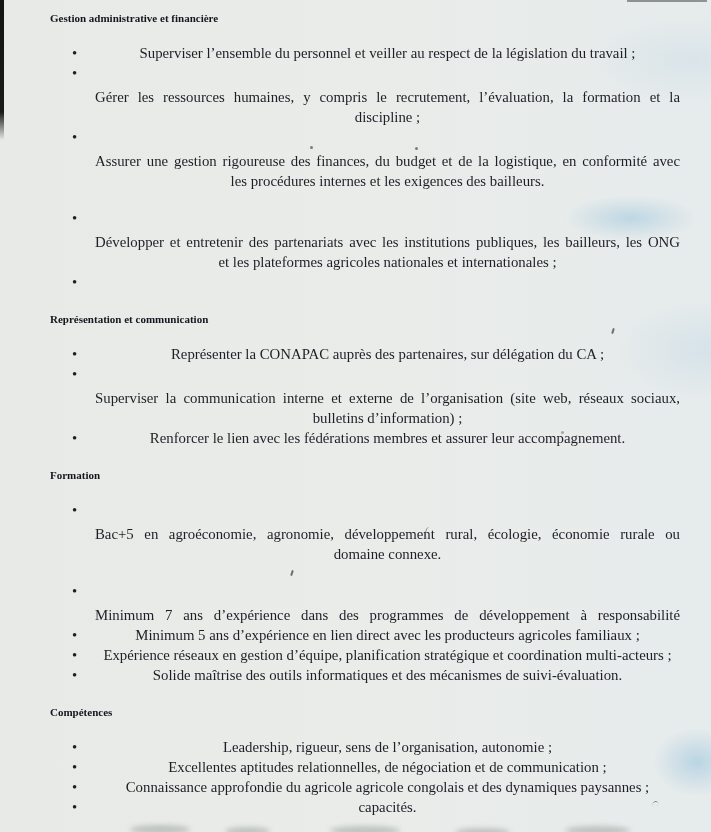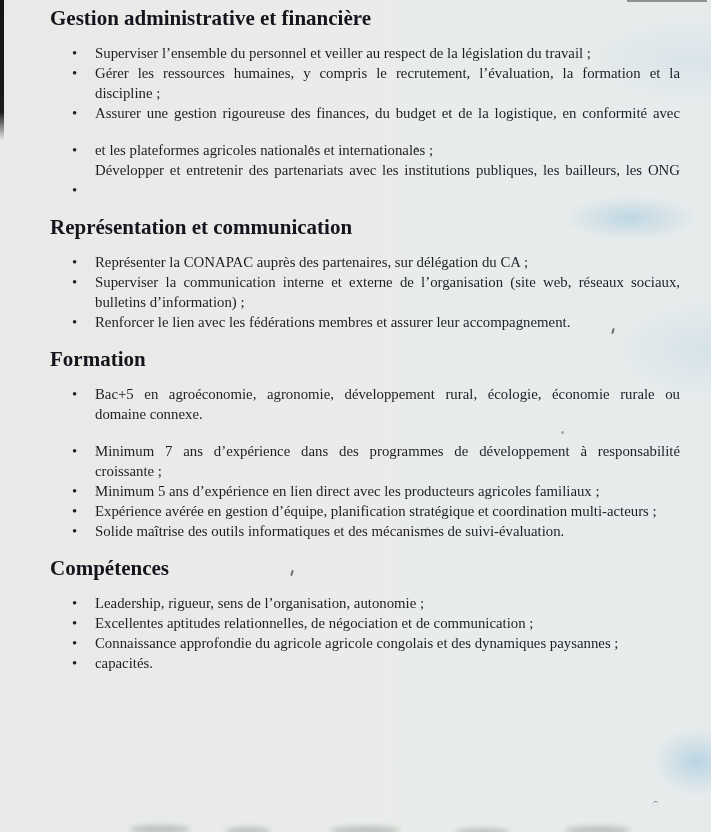--- a/index.html
+++ b/index.html
@@ -23,21 +23,21 @@
   }
   main {
     position: relative;
     padding: 8px 31px 0 50px;
     box-sizing: border-box;
     width: 711px;
   }
   .sec { margin: 0 0 17px 0; }
   h3 {
     margin: 0;
-    font-size: 21px;
+    font-size: 11px;
     line-height: 20px;
     font-weight: bold;
     color: #15151d;
   }
   ul.bullets {
     list-style: none;
     margin: 15px 0 0 0;
     padding: 0;
   }
   li.bullet {
@@ -46,24 +46,25 @@
     font-size: 14.8px;
     line-height: 20px;
   }
   .marker {
     width: 23px;
     flex: 0 0 23px;
     font-size: 14.8px;
     line-height: 20px;
   }
   .text { flex: 1 1 auto; min-width: 0; }
-  .line { white-space: nowrap; }
+  .line { white-space: nowrap; text-align: center; }
   .line.j {
     text-align: justify;
     text-align-last: justify;
+    margin-top: 24px;
   }
   
   .edge-strip {
     position: absolute;
     left: 0; top: 0;
     width: 4px; height: 140px;
     background: linear-gradient(180deg, #141414 0%, #1a1a1a 80%, rgba(26,26,26,0) 100%);
   }
   .top-strip {
     position: absolute;
@@ -128,31 +129,32 @@
           <span class="marker">•</span>
           <div class="text">
             <div class="line j">Gérer les ressources humaines, y compris le recrutement, l’évaluation, la formation et la</div>
             <div class="line">discipline ;</div>
           </div>
         </li>
         <li class="bullet">
           <span class="marker">•</span>
           <div class="text">
             <div class="line j">Assurer une gestion rigoureuse des finances, du budget et de la logistique, en conformité avec</div>
-          </div>
-        </li>
-      </ul>
-    </section>
-    <section class="sec">
-      <ul class="bullets">
-        <li class="bullet">
-          <span class="marker">•</span>
-          <div class="text">
+            <div class="line">les procédures internes et les exigences des bailleurs.</div>
+          </div>
+        </li>
+      </ul>
+    </section>
+    <section class="sec">
+      <ul class="bullets">
+        <li class="bullet">
+          <span class="marker">•</span>
+          <div class="text">
+            <div class="line j">Développer et entretenir des partenariats avec les institutions publiques, les bailleurs, les ONG</div>
             <div class="line">et les plateformes agricoles nationales et internationales ;</div>
-            <div class="line j">Développer et entretenir des partenariats avec les institutions publiques, les bailleurs, les ONG</div>
           </div>
         </li>
         <li class="bullet">
           <span class="marker">•</span>
           <div class="text">
           </div>
         </li>
       </ul>
     </section>
     <section class="sec">
@@ -190,33 +192,32 @@
           </div>
         </li>
       </ul>
     </section>
     <section class="sec">
       <ul class="bullets">
         <li class="bullet">
           <span class="marker">•</span>
           <div class="text">
             <div class="line j">Minimum 7 ans d’expérience dans des programmes de développement à responsabilité</div>
-            <div class="line">croissante ;</div>
           </div>
         </li>
         <li class="bullet">
           <span class="marker">•</span>
           <div class="text">
             <div class="line">Minimum 5 ans d’expérience en lien direct avec les producteurs agricoles familiaux ;</div>
           </div>
         </li>
         <li class="bullet">
           <span class="marker">•</span>
           <div class="text">
-            <div class="line">Expérience avérée en gestion d’équipe, planification stratégique et coordination multi-acteurs ;</div>
+            <div class="line">Expérience réseaux en gestion d’équipe, planification stratégique et coordination multi-acteurs ;</div>
           </div>
         </li>
         <li class="bullet">
           <span class="marker">•</span>
           <div class="text">
             <div class="line">Solide maîtrise des outils informatiques et des mécanismes de suivi-évaluation.</div>
           </div>
         </li>
       </ul>
     </section>

